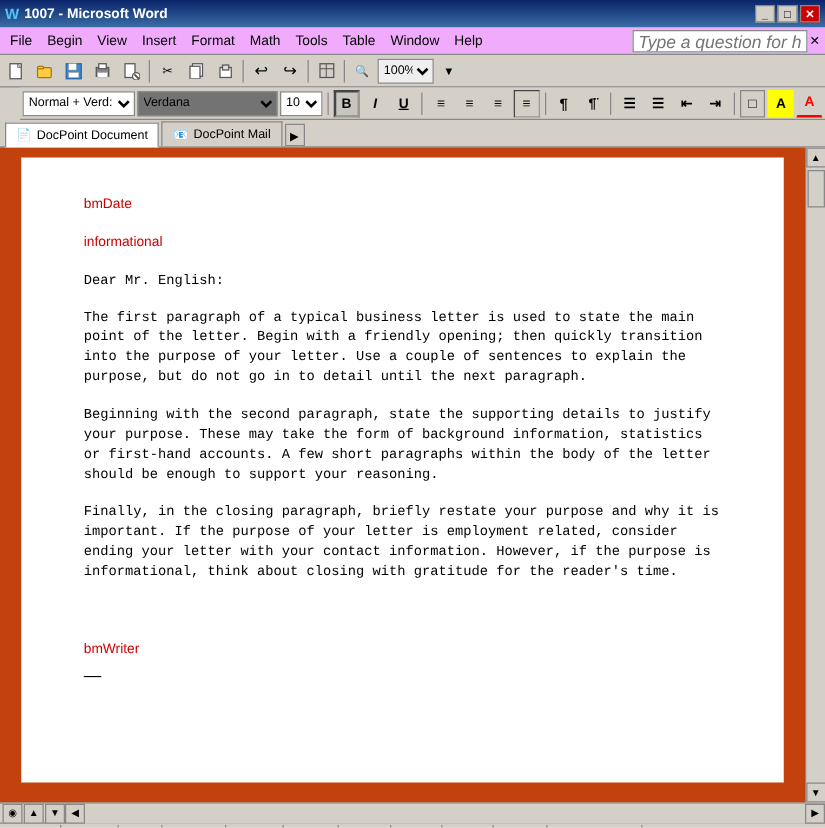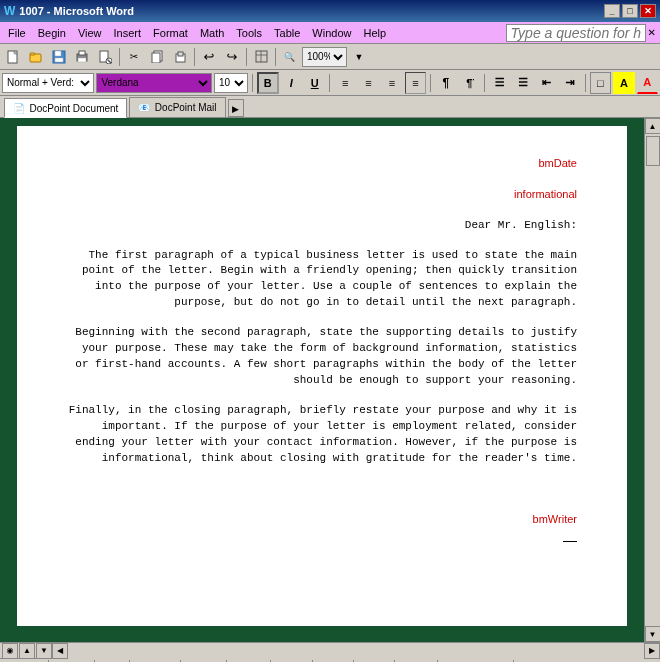--- a/index.html
+++ b/index.html
@@ -113,33 +113,34 @@
 
     
     .format-toolbar {
       background: #d4d0c8;
       height: 26px;
       display: flex;
       align-items: center;
       border-bottom: 1px solid #888;
       padding: 0 2px;
       gap: 2px;
+      margin-left: 16px;
     }
     .style-select {
       height: 20px;
       font-size: 10px;
       border: 1px solid #888;
       background: white;
       width: 95px;
     }
     .font-select {
       height: 20px;
       font-size: 10px;
       border: 1px solid #888;
-      background: #a21caf;
+      background: #737373;
       width: 119px;
     }
     .size-select {
       height: 20px;
       font-size: 10px;
       border: 1px solid #888;
       background: white;
       width: 35px;
     }
     .fmt-btn {
@@ -193,23 +194,22 @@
       display: flex;
       background: #808080;
       height: calc(662px - 22px - 22px - 26px - 26px - 22px - 20px);
       overflow: hidden;
     }
 
     .doc-content-wrapper {
       flex: 1;
       overflow-y: scroll;
       overflow-x: auto;
-      background: #14532d;
+      background: #c2410c;
       padding: 8px;
-      text-align: right;
     }
 
     .doc-page {
       background: white;
       width: 610px;
       min-height: 500px;
       margin: 0 auto;
       padding: 30px 50px;
       font-family: Verdana, sans-serif;
       font-size: 11px;

